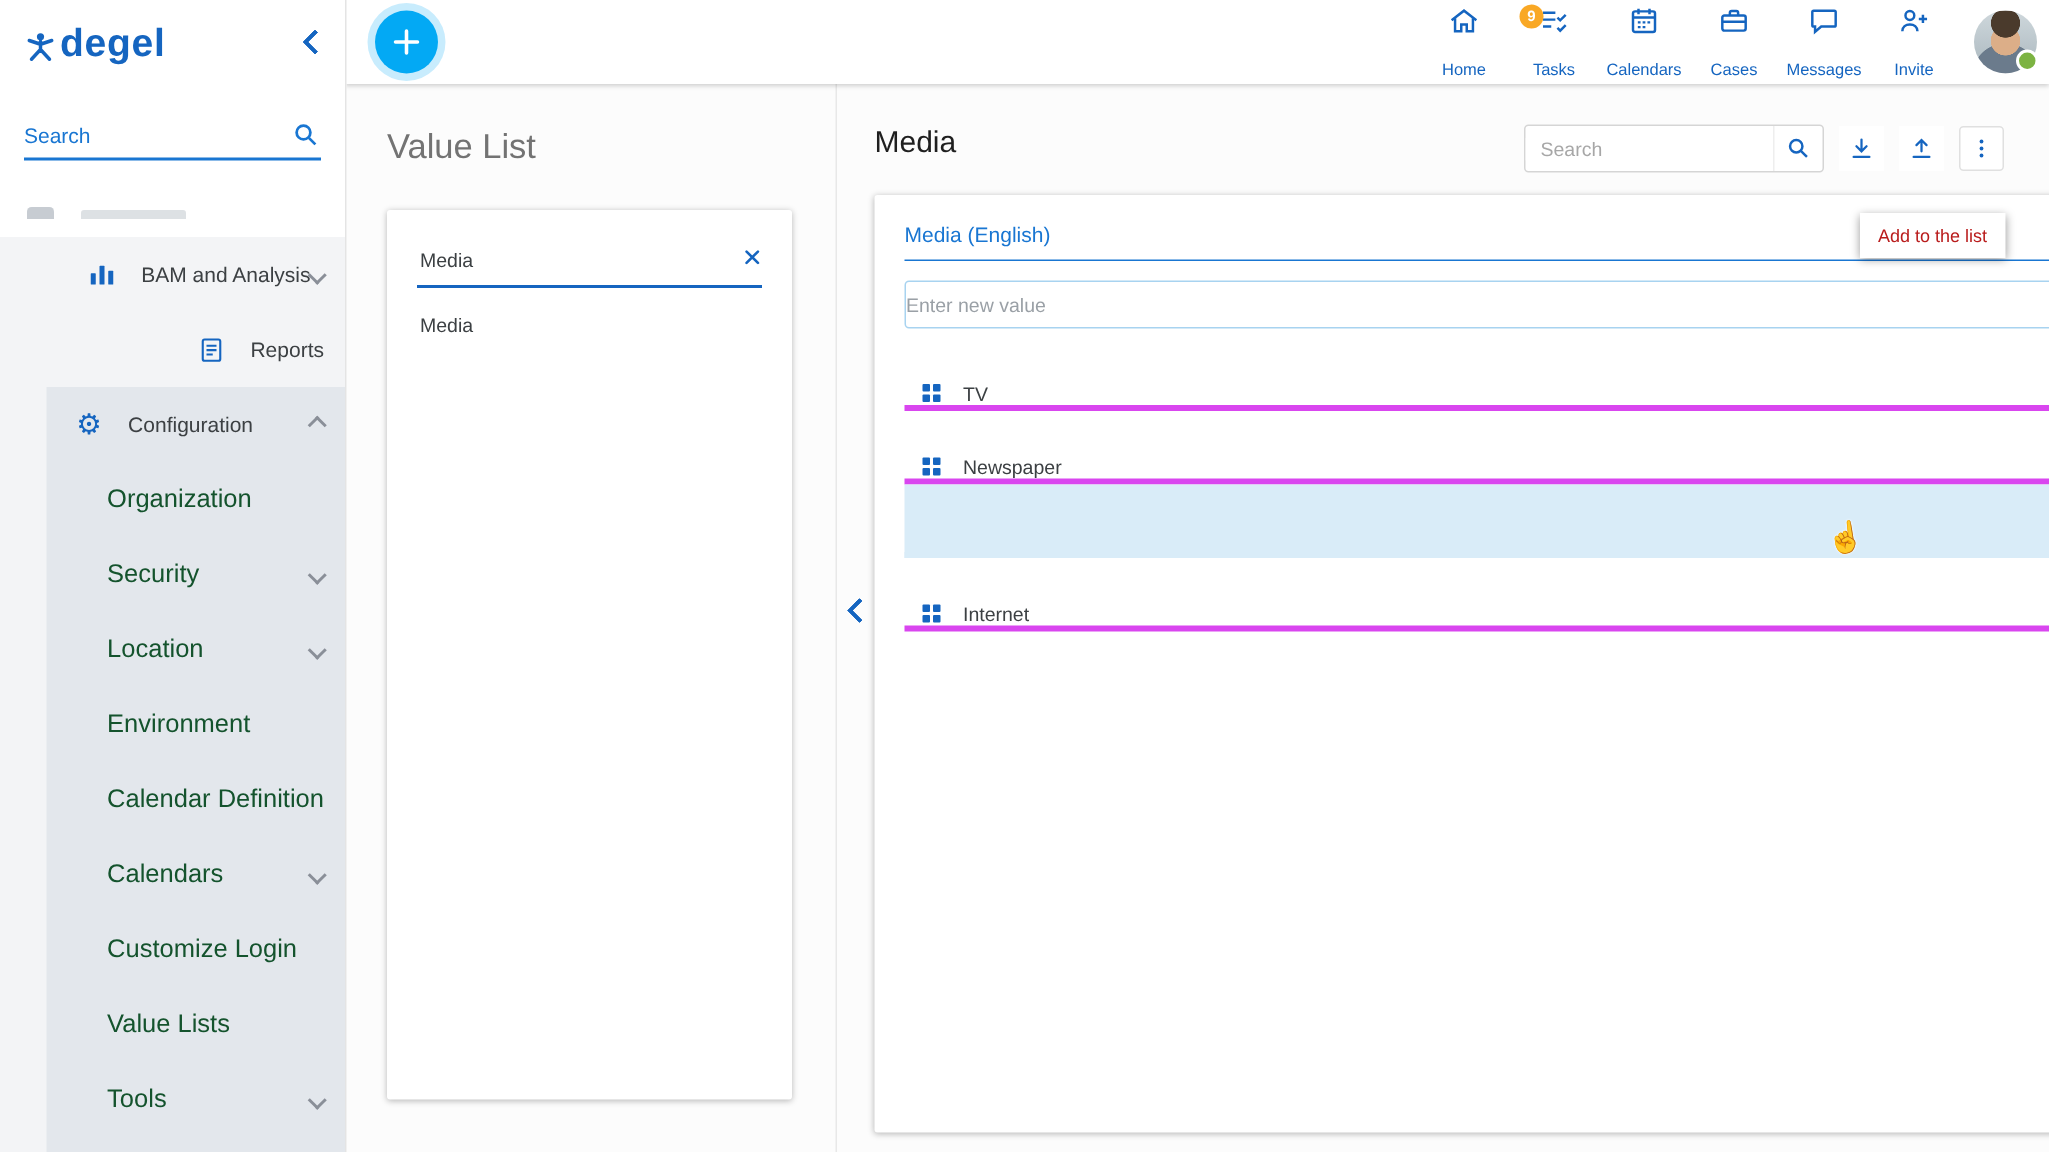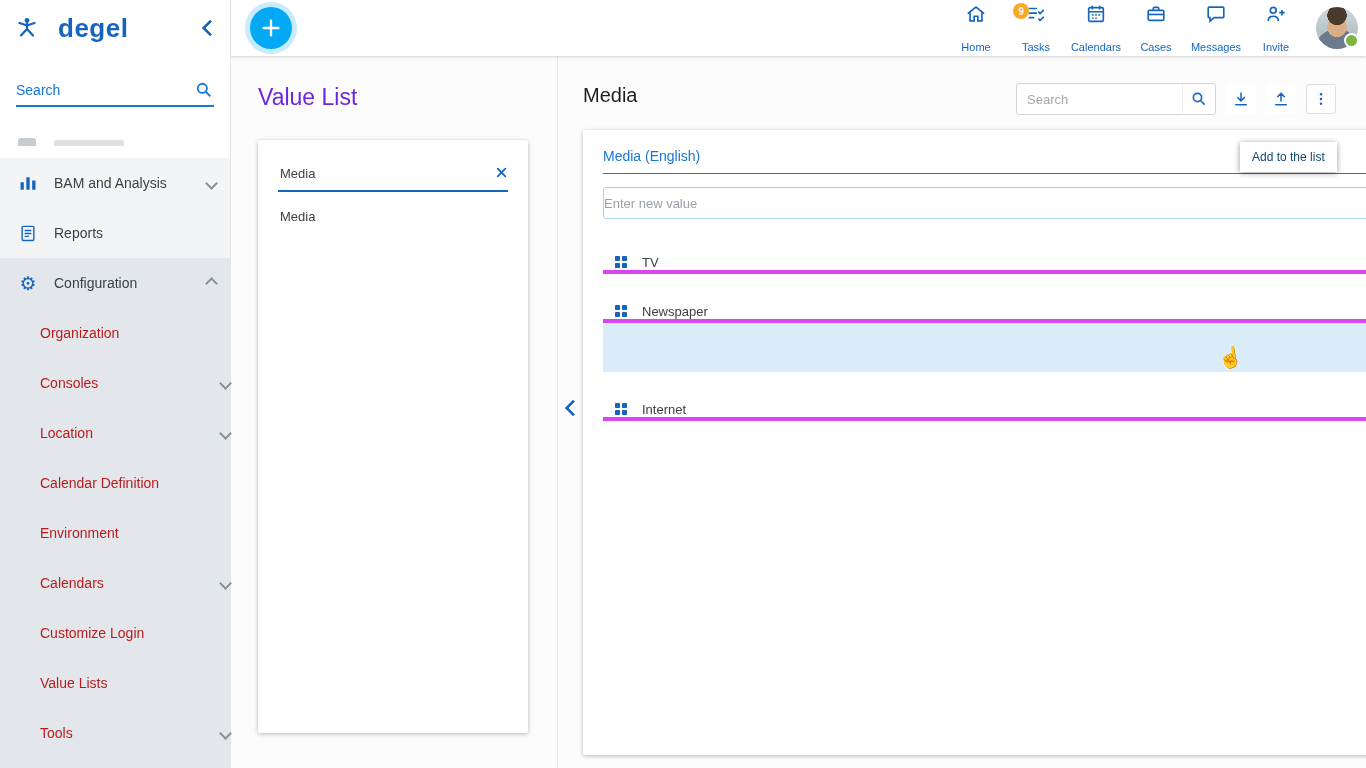--- a/index.html
+++ b/index.html
@@ -3,41 +3,41 @@
 <meta charset="utf-8">
 <style>
   html,body{margin:0;padding:0;}
   body{width:1366px;height:768px;position:relative;overflow:hidden;
        font-family:"Liberation Sans",sans-serif;background:#fcfcfc;color:#3c4043;}
 
   
   .sidebar{position:absolute;left:0;top:0;width:230px;height:768px;background:#fff;
            border-right:1px solid #e4e4e4;z-index:6;}
   .sidebar-head{height:56px;display:flex;align-items:center;padding:0 14px;}
-  .logo{display:flex;align-items:center;gap:18px;flex:1;}
+  .logo{display:flex;align-items:flex-end;gap:0;flex:1;}
   .logo-text{font-size:26px;font-weight:bold;color:#1565c0;letter-spacing:.5px;}
   .chev{display:inline-block;width:7px;height:7px;border-right:2px solid #8a8f98;border-bottom:2px solid #8a8f98;}
   .chev.down{transform:rotate(45deg);}
   .chev.up{transform:rotate(-135deg);}
   .blue-chev{display:inline-block;width:9px;height:9px;border-left:3px solid #1565c0;border-bottom:3px solid #1565c0;transform:rotate(45deg);border-radius:1px;cursor:pointer;}
   .sidebar-search{position:absolute;top:78px;left:16px;right:16px;border-bottom:2px solid #1976d2;}
   .sidebar-search input{width:170px;border:none;outline:none;background:transparent;
         font-size:14px;color:#1976d2;padding:4px 0 7px 0;font-family:inherit;}
   .sidebar-search input::placeholder{color:#1976d2;opacity:1;}
   .sidebar-search .mag{position:absolute;right:0;top:2px;}
   .clipped-item{position:absolute;top:128px;left:16px;right:16px;height:18px;overflow:hidden;opacity:.55;}
   .clipped-item .b1{position:absolute;left:2px;top:10px;width:18px;height:14px;border-radius:3px;background:#9aa4af;}
   .clipped-item .b2{position:absolute;left:38px;top:12px;width:70px;height:12px;border-radius:2px;background:#c3c9cf;}
-  .sidebar-nav{position:absolute;top:158px;left:0;right:0;bottom:0;background:#f3f4f6;display:flex;flex-direction:column;}
+  .sidebar-nav{position:absolute;top:158px;left:0;right:0;bottom:0;background:#f3f4f6;display:flex;flex-direction:column;align-items:flex-end;}
   .nav-item{height:50px;display:flex;align-items:center;padding:0 14px 0 16px;font-size:14px;color:#3c4043;cursor:pointer;}
   .nav-item .nicon{width:24px;display:flex;justify-content:center;align-items:center;margin-right:14px;}
   .nav-item .nlabel{flex:1;}
   .gear-glyph{font-size:19px;color:#1565c0;line-height:1;}
   .config-section{background:#e3e7ec;flex:1;}
-  .sub-item{height:50px;display:flex;align-items:center;padding:0 0 0 40px;font-size:14px;color:#b91c1c;cursor:pointer;}
+  .sub-item{height:50px;display:flex;align-items:center;padding:0 14px 0 40px;font-size:17px;color:#14532d;cursor:pointer;}
   .sub-item .slabel{flex:1;}
 
   
   .topbar{position:absolute;left:230px;right:0;top:0;height:56px;background:#fff;
           box-shadow:0 1px 3px rgba(0,0,0,.18);z-index:5;}
   .fab{position:absolute;left:20px;top:7px;width:42px;height:42px;border:none;border-radius:50%;
        background:#03a9f4;display:flex;align-items:center;justify-content:center;cursor:pointer;
        box-shadow:0 0 0 5px rgba(3,169,244,.22);}
   .topnav{position:absolute;right:0;top:0;height:56px;display:flex;align-items:center;padding-right:8px;}
   .topnav-item{width:60px;display:flex;flex-direction:column;align-items:center;justify-content:center;
@@ -49,21 +49,21 @@
     background:
       radial-gradient(circle at 50% 20%, #4a3a2c 0 24%, rgba(0,0,0,0) 25%),
       radial-gradient(circle at 50% 48%, #dcae88 0 32%, rgba(0,0,0,0) 33%),
       radial-gradient(circle at 50% 105%, #6b7b8c 0 45%, rgba(0,0,0,0) 46%),
       linear-gradient(#cfd8dc,#a9b6bd);}
   .status-dot{position:absolute;right:-1px;bottom:1px;width:11px;height:11px;background:#7cb342;
               border:2px solid #fff;border-radius:50%;}
 
   
   .vdivider{position:absolute;left:557px;top:56px;bottom:0;width:1px;background:#e8e8e8;}
-  .left-title{position:absolute;left:258px;top:84px;font-size:23px;color:#6d28d9;}
+  .left-title{position:absolute;left:258px;top:84px;font-size:23px;color:#737373;}
   .card{background:#fff;box-shadow:0 1px 4px rgba(0,0,0,.28);border-radius:2px;box-sizing:border-box;}
   .card-left{position:absolute;left:258px;top:140px;width:270px;height:593px;padding:18px 20px;}
   .filter-row{position:relative;border-bottom:2px solid #1565c0;}
   .filter-row input{width:200px;border:none;outline:none;font-size:13px;color:#3c4043;
                     padding:8px 24px 9px 2px;font-family:inherit;background:transparent;}
   .clear-x{position:absolute;right:0px;top:7px;cursor:pointer;}
   .left-list-item{padding:17px 2px;font-size:13px;color:#3c4043;cursor:pointer;}
 
   .panel-collapse{position:absolute;left:567px;top:400px;z-index:7;}
 
@@ -90,21 +90,21 @@
              align-items:center;justify-content:center;cursor:pointer;}
   .vlist{margin-top:6px;}
   .vrow{height:45px;display:flex;align-items:flex-end;border-bottom:4px solid #d946ef;padding:0 10px;cursor:pointer;}
   .vrow .ricon{display:flex;align-items:center;margin-right:13px;}
   .vrow .rlabel{font-size:13px;color:#3c4043;}
   .vrow.selected{background:#d9ecf8;border-bottom-color:#d9ecf8;flex-direction:column;}
   .row-actions{margin-left:auto;display:flex;align-items:center;gap:14px;}
   .row-action{display:flex;align-items:center;justify-content:center;cursor:pointer;}
 
   .tooltip{position:absolute;left:1240px;top:142px;background:#fff;box-shadow:0 1px 6px rgba(0,0,0,.4);
-           padding:8px 12px;font-size:12px;color:#0c4a6e;z-index:12;white-space:nowrap;}
+           padding:8px 12px;font-size:12px;color:#b91c1c;z-index:12;white-space:nowrap;}
   .cursor{position:absolute;left:1218px;top:346px;z-index:20;font-size:20px;color:#7d7d7d;
           transform:rotate(-8deg);text-shadow:0 0 2px #fff;}
 </style>
 </head>
 <body>
 
 <aside class="sidebar">
   <div class="sidebar-head">
     <div class="logo">
       <svg width="26" height="24" viewBox="0 0 24 24">
@@ -158,32 +158,32 @@
       <div class="nav-item">
         <span class="nicon gear-glyph">⚙</span>
         <span class="nlabel">Configuration</span>
         <span class="chev up"></span>
       </div>
 
       <div class="sub-item">
         <span class="slabel">Organization</span>
       </div>
       <div class="sub-item">
-        <span class="slabel">Consoles</span>
+        <span class="slabel">Security</span>
         <span class="chev down"></span>
       </div>
       <div class="sub-item">
         <span class="slabel">Location</span>
         <span class="chev down"></span>
       </div>
       <div class="sub-item">
+        <span class="slabel">Environment</span>
+      </div>
+      <div class="sub-item">
         <span class="slabel">Calendar Definition</span>
-      </div>
-      <div class="sub-item">
-        <span class="slabel">Environment</span>
       </div>
       <div class="sub-item">
         <span class="slabel">Calendars</span>
         <span class="chev down"></span>
       </div>
       <div class="sub-item">
         <span class="slabel">Customize Login</span>
       </div>
       <div class="sub-item">
         <span class="slabel">Value Lists</span>

